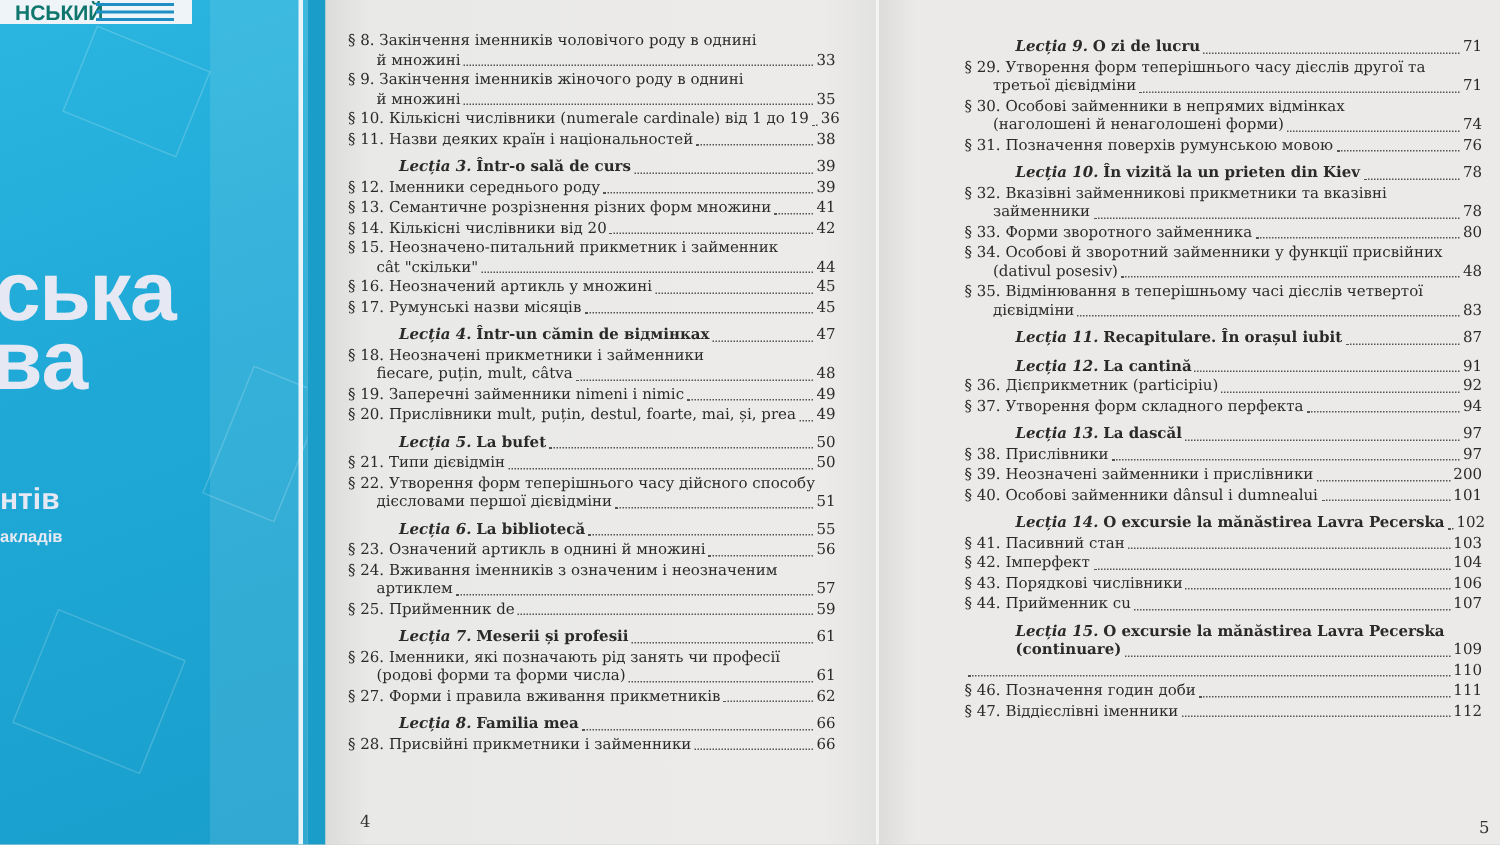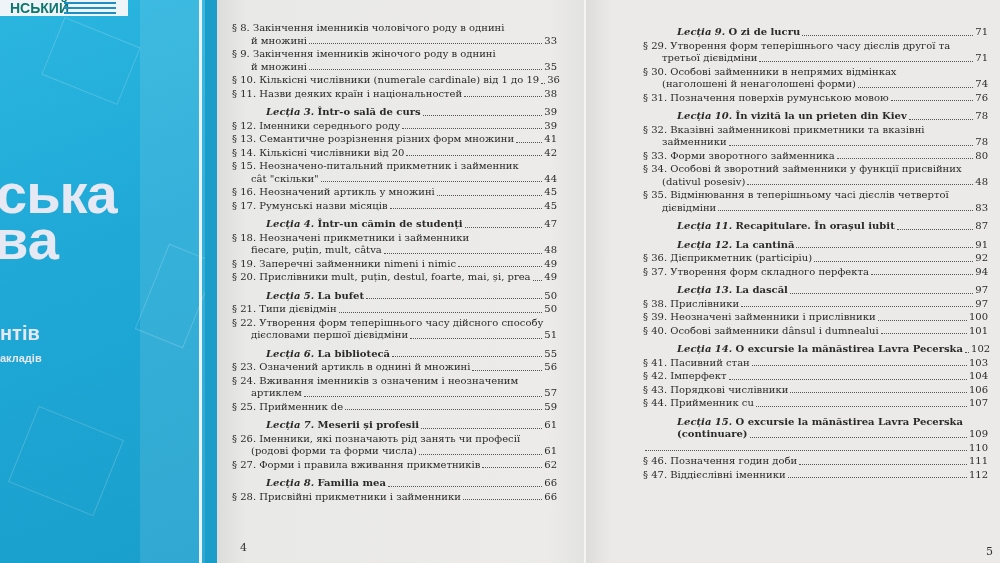--- a/index.html
+++ b/index.html
@@ -146,21 +146,21 @@
     </div>
     <div class="entry">
       <div class="row">
         <span class="t">§ 17. Румунські назви місяців</span>
         <span class="dots"></span>
         <span class="p">45</span>
       </div>
     </div>
     <div class="entry lesson">
       <div class="row">
-        <span class="t"><i>Lecția 4.</i> <b>Într-un cămin de studenți</b></span>
+        <span class="t"><i>Lecția 4.</i> <b>Într-un cămin de відмінках</b></span>
         <span class="dots"></span>
         <span class="p">47</span>
       </div>
     </div>
     <div class="entry">
       <div class="row">
         <span class="t">§ 18. Неозначені прикметники і займенники</span>
       </div>
       <div class="row cont">
         <span class="t">fiecare, puțin, mult, câtva</span>
@@ -394,21 +394,21 @@
       <div class="row">
         <span class="t">§ 38. Прислівники</span>
         <span class="dots"></span>
         <span class="p">97</span>
       </div>
     </div>
     <div class="entry">
       <div class="row">
         <span class="t">§ 39. Неозначені займенники і прислівники</span>
         <span class="dots"></span>
-        <span class="p">100</span>
+        <span class="p">200</span>
       </div>
     </div>
     <div class="entry">
       <div class="row">
         <span class="t">§ 40. Особові займенники dânsul і dumnealui</span>
         <span class="dots"></span>
         <span class="p">101</span>
       </div>
     </div>
     <div class="entry lesson">

